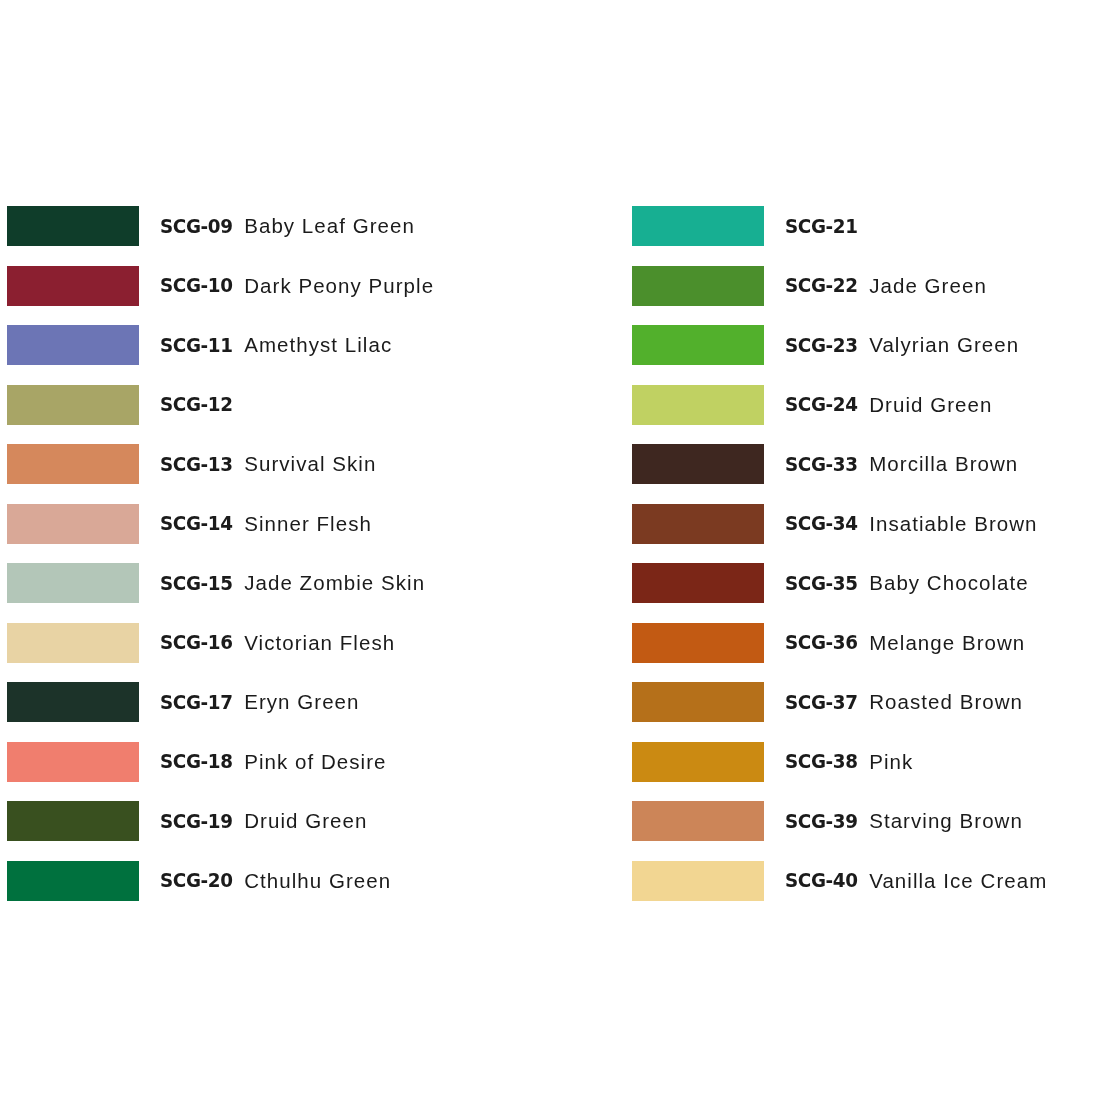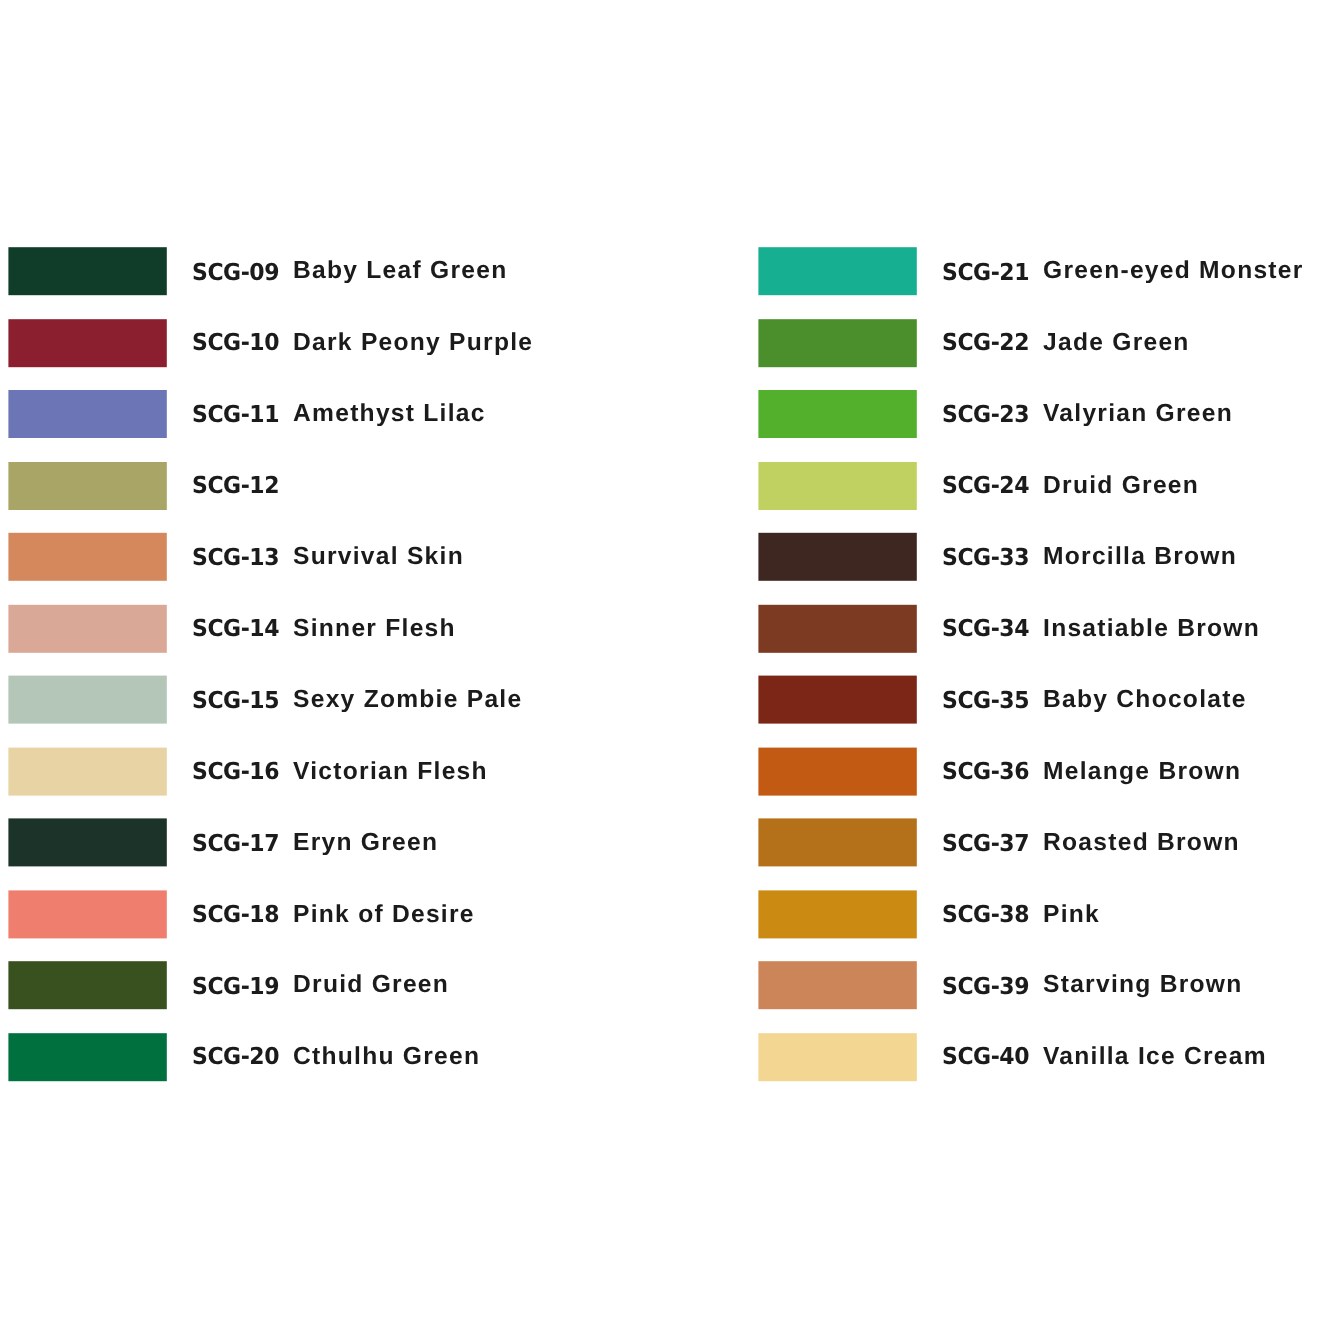--- a/index.html
+++ b/index.html
@@ -62,21 +62,21 @@
     font-size: 19.5px;
     letter-spacing: -0.4px;
     color: #1b1b1b;
     transform: scaleX(0.94);
     transform-origin: left center;
     padding-right: 7px;
   }
 
   .swatch-name {
     font-family: "Liberation Sans", sans-serif;
-    font-weight: 700;
+    font-weight: 400;
     font-size: 20.5px;
     letter-spacing: 1.05px;
     color: #1b1b1b;
     white-space: nowrap;
   }
 </style>
 </head>
 <body style="background: rgb(255, 255, 255);">
 
 <div id="swatch-chart">
@@ -119,21 +119,21 @@
         <div class="swatch-chip" style="background: rgb(217, 168, 151); width: 132px; height: 40px;"></div>
         <div class="swatch-text">
           <span class="swatch-code">SCG-14</span>
           <span class="swatch-name">Sinner Flesh</span>
         </div>
       </div>
       <div class="swatch-row" style="margin-bottom: 19.5px;">
         <div class="swatch-chip" style="background: rgb(179, 198, 184); width: 132px; height: 40px;"></div>
         <div class="swatch-text">
           <span class="swatch-code">SCG-15</span>
-          <span class="swatch-name">Sexy Zombie Pale</span>
+          <span class="swatch-name">Jade Zombie Skin</span>
         </div>
       </div>
       <div class="swatch-row" style="margin-bottom: 19.5px;">
         <div class="swatch-chip" style="background: rgb(232, 211, 164); width: 132px; height: 40px;"></div>
         <div class="swatch-text">
           <span class="swatch-code">SCG-16</span>
           <span class="swatch-name">Victorian Flesh</span>
         </div>
       </div>
       <div class="swatch-row" style="margin-bottom: 19.5px;">
@@ -163,21 +163,20 @@
           <span class="swatch-code">SCG-20</span>
           <span class="swatch-name">Cthulhu Green</span>
         </div>
       </div>
     </div>
   <div class="swatch-column right">
       <div class="swatch-row" style="margin-bottom: 19.5px;">
         <div class="swatch-chip" style="background: rgb(23, 175, 146); width: 132px; height: 40px;"></div>
         <div class="swatch-text">
           <span class="swatch-code">SCG-21</span>
-          <span class="swatch-name">Green-eyed Monster</span>
         </div>
       </div>
       <div class="swatch-row" style="margin-bottom: 19.5px;">
         <div class="swatch-chip" style="background: rgb(75, 143, 44); width: 132px; height: 40px;"></div>
         <div class="swatch-text">
           <span class="swatch-code">SCG-22</span>
           <span class="swatch-name">Jade Green</span>
         </div>
       </div>
       <div class="swatch-row" style="margin-bottom: 19.5px;">

